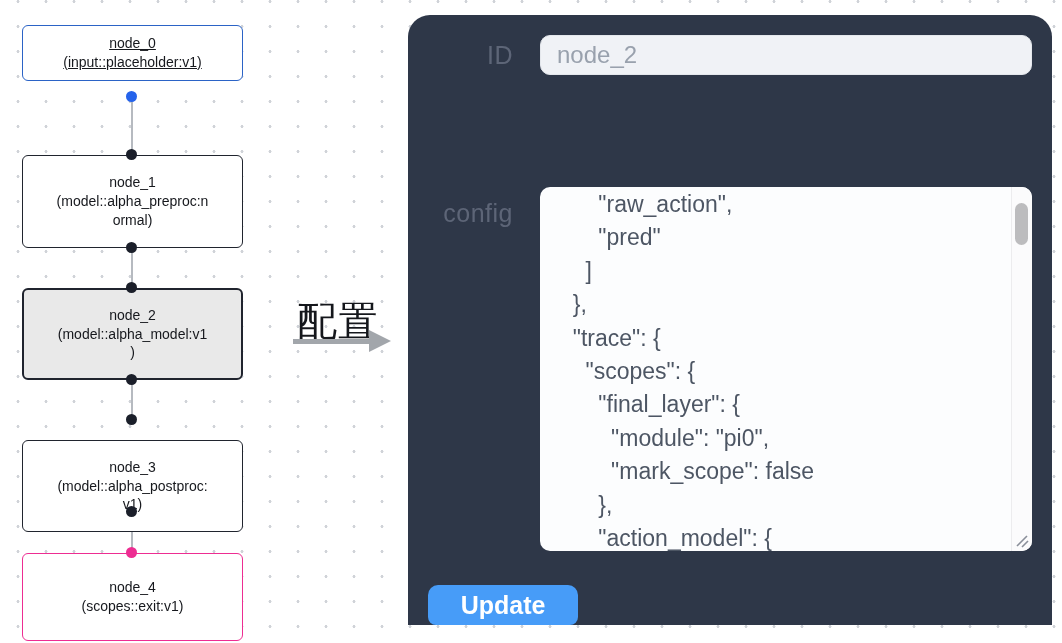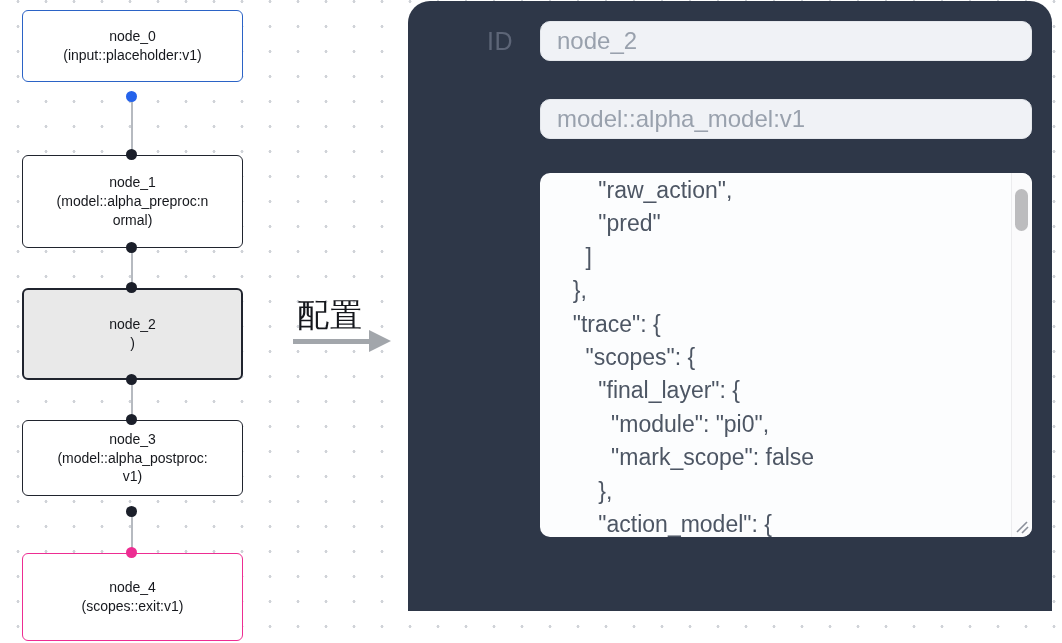--- a/index.html
+++ b/index.html
@@ -10,42 +10,42 @@
     background-size: 28px 25px; background-position: 4px 14px;
     overflow:hidden;
   }
   
   .flow-node {
     position:absolute; left:22px; width:221px; background:#fff;
     border:1.5px solid #20242e; border-radius:6px;
     display:flex; flex-direction:column; justify-content:center; align-items:center;
     text-align:center; font-size:14px; color:#16181d; line-height:1.34;
   }
-  .node-0 { top:10px;  height:72px; border-color:#2b63c6; }
+  .node-0 { top:25px;  height:56px; border-color:#2b63c6;text-decoration:underline; }
   .node-1 { top:155px; height:93px; }
   .node-2 { top:288px; height:92px; background:#e9e9e9; border-width:2px; }
-  .node-3 { top:420px; height:76px; }
+  .node-3 { top:440px; height:92px; }
   .node-4 { top:553px; height:88px; border-color:#ed2d92; }
   .edge { position:absolute; left:131px; width:2px; background:#b6bac0; }
   .edge-0 { top:97px;  height:58px; }
   .edge-1 { top:248px; height:40px; }
   .edge-2 { top:380px; height:40px; }
   .edge-3 { top:512px; height:41px; }
   .handle { position:absolute; left:126px; width:11px; height:11px; border-radius:50%; background:#1b1f2a; }
   .h-blue { background:#2563eb; }
   .h-pink { background:#ed2d92; }
   .h0 { top:91px; }  .h1 { top:149px; } .h2 { top:242px; } .h3 { top:282px; }
   .h4 { top:374px; } .h5 { top:414px; } .h6 { top:506px; } .h7 { top:547px; }
   
-  .transition-label { position:absolute; left:297px; top:294px; font-size:32px; color:#15171c; letter-spacing:1px;text-align:center; }
+  .transition-label { position:absolute; left:297px; top:294px; font-size:40px; color:#15171c; letter-spacing:1px;text-align:center; }
   .arrow-shaft { position:absolute; left:293px; top:339px; width:78px; height:5px; background:#a2a6ab; }
   .arrow-head  { position:absolute; left:369px; top:330px; width:0; height:0;
     border-left:22px solid #a2a6ab; border-top:11px solid transparent; border-bottom:11px solid transparent; }
   
-  .panel { position:absolute; left:408px; top:1px; width:644px; height:610px;
+  .panel { position:absolute; left:408px; top:15px; width:644px; height:610px;
     background:#2e3748; border-radius:22px 22px 0 0; }
   .panel-label { position:absolute; left:8px; width:97px; text-align:right;
     color:#5d6577; font-size:25px; letter-spacing:0.5px; }
   .lbl-id     { top:26px; }
   .lbl-type   { top:104px; }
   .lbl-config { top:184px; }
   .panel-input { position:absolute; left:132px; width:492px; height:40px;
     background:#f0f2f6; border:1px solid #e4e7ec; border-radius:10px;
     font-family:"Liberation Sans",sans-serif; font-size:24px; color:#99a1ad; padding:0 16px; }
   .inp-id   { top:20px; }
@@ -77,20 +77,21 @@
     <div>node_0</div>
     <div>(input::placeholder:v1)</div>
   </div>
   <div class="flow-node node-1">
     <div>node_1</div>
     <div>(model::alpha_preproc:n</div>
     <div>ormal)</div>
   </div>
   <div class="flow-node node-2">
     <div>node_2</div>
+    <div>(model::alpha_model:v1</div>
     <div>)</div>
   </div>
   <div class="flow-node node-3">
     <div>node_3</div>
     <div>(model::alpha_postproc:</div>
     <div>v1)</div>
   </div>
   <div class="flow-node node-4">
     <div>node_4</div>
     <div>(scopes::exit:v1)</div>
@@ -106,22 +107,22 @@
   <div class="handle h-pink h7"></div>
 
   <div class="transition-label">配置</div>
   <div class="arrow-shaft"></div>
   <div class="arrow-head"></div>
 
   <div class="panel">
     <div class="panel-label lbl-id">ID</div>
     <input class="panel-input inp-id" type="text" value="node_2" style="">
 
-    <input class="panel-input inp-type" type="text" value="model::alpha_model:v1" style="">
 
+    <div class="panel-label lbl-config">config</div>
     <div class="config-box">
       <pre class="code">      "raw_action",
       "pred"
     ]
   },
   "trace": {
     "scopes": {
       "final_layer": {
         "module": "pi0",
         "mark_scope": false
@@ -129,14 +130,15 @@
       "action_model": {</pre>
       <div class="scroll-track">
         <div class="scroll-thumb"></div>
       </div>
       <svg class="resize-handle" width="18" height="18">
         <line x1="5" y1="15" x2="15" y2="5" stroke="#8a8f99" stroke-width="1.6"></line>
         <line x1="10" y1="16" x2="16" y2="10" stroke="#8a8f99" stroke-width="1.6"></line>
       </svg>
     </div>
 
+    <button class="update-btn">Update</button>
   </div>
 </div>
 
 </body></html>

